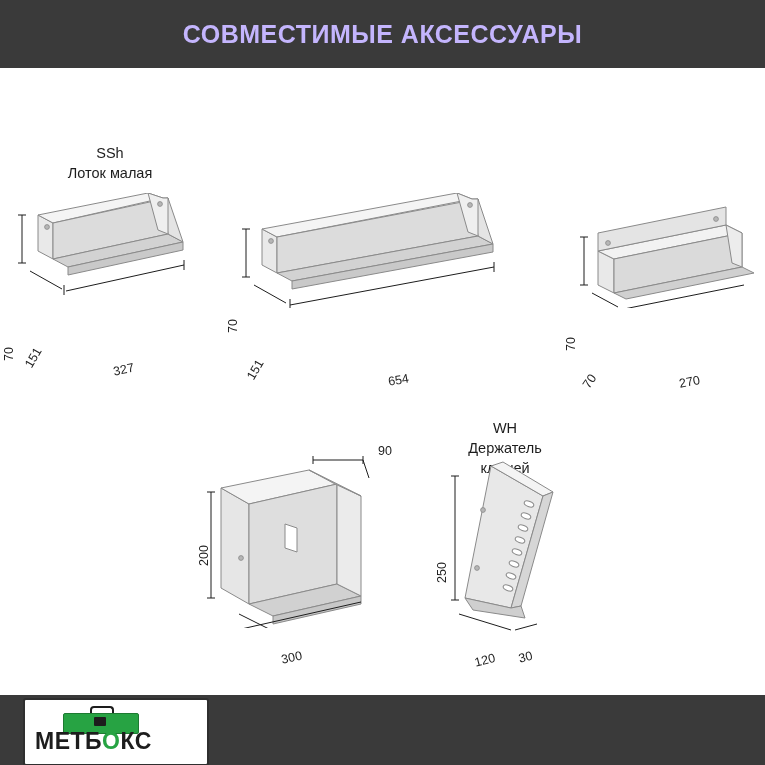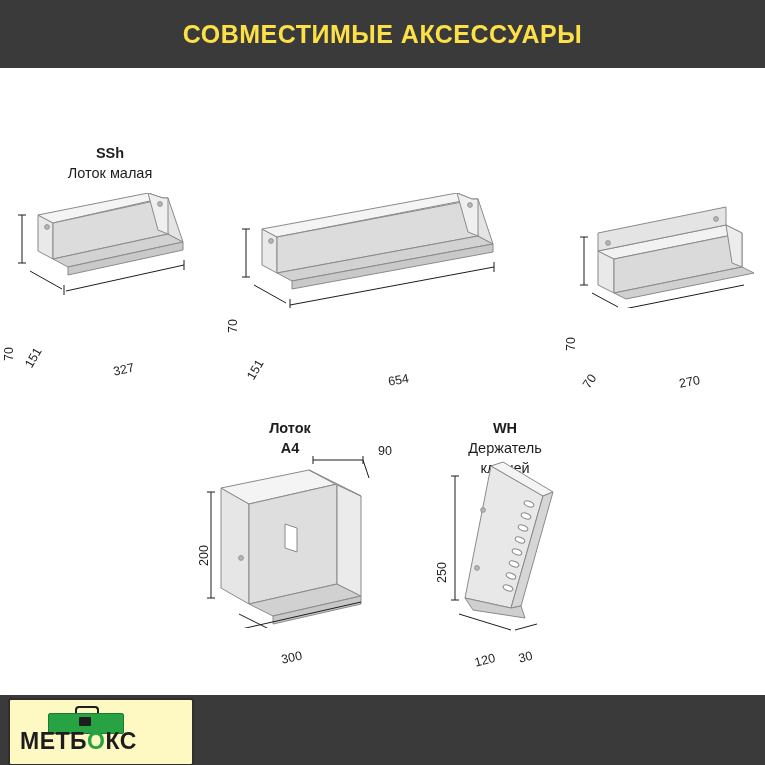--- a/index.html
+++ b/index.html
@@ -26,21 +26,21 @@
     left: 0;
     top: 0;
     width: 765px;
     height: 68px;
     background: #3a3a3a;
     display: flex;
     align-items: center;
     justify-content: center;
   }
   .header-title {
-    color: #fde047;
+    color: #c4b5fd;
     font-size: 25px;
     font-weight: bold;
     letter-spacing: 0.5px;
     text-transform: uppercase;
     text-align: center;
   }
 
   
   .content {
     position: absolute;
@@ -55,21 +55,21 @@
     position: absolute;
   }
   .item-title {
     font-size: 14.5px;
     color: #1d1d1d;
     line-height: 20px;
     text-align: center;
     white-space: pre-line;
   }
   .item-title b {
-    font-weight: bold;
+    font-weight: normal;
   }
   .art {
     position: absolute;
   }
 
   
   .dim {
     position: absolute;
     font-size: 12.5px;
     color: #1d1d1d;
@@ -81,25 +81,25 @@
   .footer {
     position: absolute;
     left: 0;
     top: 695px;
     width: 765px;
     height: 70px;
     background: #3a3a3a;
   }
   .logo-wrap {
     position: absolute;
-    left: 8px;
+    left: 23px;
     top: 3px;
     width: 182px;
     height: 64px;
-    background: #fef9c3;
+    background: #ffffff;
     border: 2px solid #2f2f2f;
     border-radius: 3px;
     overflow: hidden;
   }
   .logo-inner {
     position: absolute;
     inset: 0;
   }
   .logo-text {
     position: absolute;
@@ -233,26 +233,20 @@
         <line x1="10" y1="44" x2="18" y2="44" stroke="#1d1d1d" stroke-width="1"></line>
         <line x1="10" y1="92" x2="18" y2="92" stroke="#1d1d1d" stroke-width="1"></line>
         <line x1="22" y1="100" x2="48" y2="114" stroke="#1d1d1d" stroke-width="1"></line>
         <line x1="54" y1="116" x2="174" y2="92" stroke="#1d1d1d" stroke-width="1"></line>
       </svg>
       <div class="dim" style="left:-6px; top:158px; transform:rotate(-90deg); transform-origin:left top;">70</div>
       <div class="dim" style="left:10px; top:190px; transform:rotate(-56deg); transform-origin:left top;">70</div>
       <div class="dim" style="left:108px; top:184px; transform:rotate(-11deg); transform-origin:left top;">270</div>
     </div>
 
-    <div class="item" style="left:195px; top:330px; width:190px;">
-      <div class="item-title">
-        <b>Лоток</b>
-        <b>А4</b>
-      </div>
-    </div>
 
     <div class="art" style="left:185px; top:380px; width:210px; height:180px;">
       <svg width="210" height="180" viewBox="0 0 210 180">
 
         <polygon points="36,40 36,140 64,156 64,56" fill="#e6e6e6" stroke="#8a8a8a" stroke-width="1"></polygon>
         <polygon points="36,40 64,56 152,36 124,22" fill="#f4f4f4" stroke="#8a8a8a" stroke-width="1"></polygon>
         <polygon points="64,56 64,156 152,136 152,36" fill="#dedede" stroke="#8a8a8a" stroke-width="1"></polygon>
 
         <polygon points="64,156 88,168 176,148 152,136" fill="#d1d1d1" stroke="#8a8a8a" stroke-width="1"></polygon>
         <polygon points="88,168 88,176 176,156 176,148" fill="#c7c7c7" stroke="#8a8a8a" stroke-width="1"></polygon>

